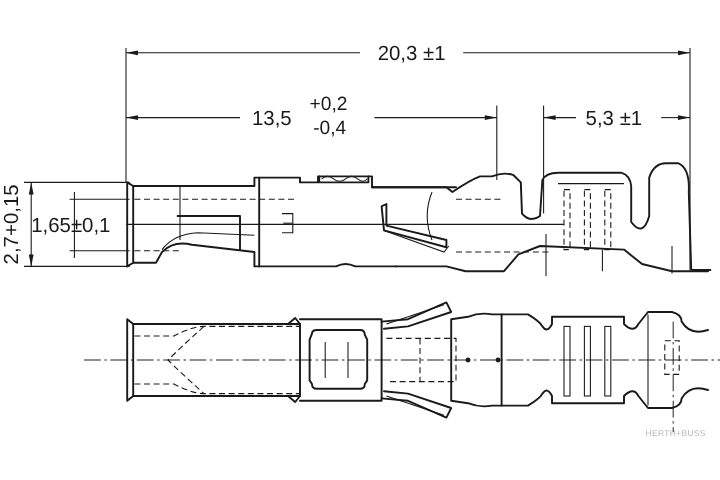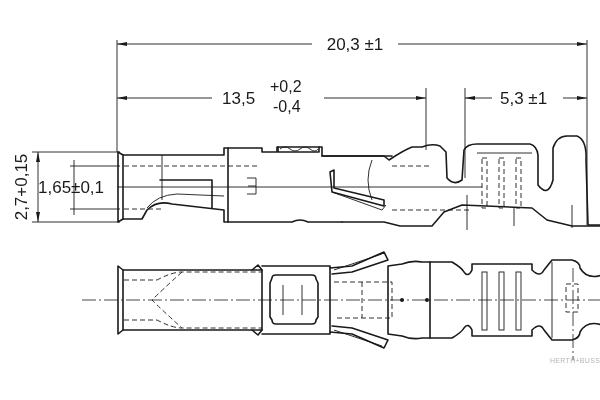--- a/index.html
+++ b/index.html
@@ -1,17 +1,17 @@
 <!DOCTYPE html>
 <html><head>
 <meta charset="utf-8">
 <style>
   html, body { margin: 0; padding: 0; background: #ffffff; }
   body { width: 600px; height: 400px; overflow: hidden; position: relative; }
-  #drawing { position: absolute; left: 12px; top: 0; width: 552px; height: 400px; }
+  #drawing { position: absolute; left: 0; top: 0; width: 552px; height: 400px; }
   svg { display: block; }
   .dimtext { font-family: "Liberation Sans", sans-serif; font-size: 17px; fill: #1a1a1a; }
   .dimtext-sm { font-family: "Liberation Sans", sans-serif; font-size: 16px; fill: #1a1a1a; }
   .watermark { font-family: "Liberation Sans", sans-serif; font-size: 7px; fill: #b5b5b5; letter-spacing: 0.3px; }
   .ol { fill: none; stroke: #1a1a1a; stroke-width: 1.6; stroke-linejoin: round; stroke-linecap: round; }
   .thin { fill: none; stroke: #1a1a1a; stroke-width: 0.9; }
   .dash { fill: none; stroke: #1a1a1a; stroke-width: 0.9; stroke-dasharray: 5 3; }
   .center { fill: none; stroke: #1a1a1a; stroke-width: 0.8; stroke-dasharray: 14 3 2 3; }
   .dim { fill: none; stroke: #1a1a1a; stroke-width: 0.9; }
   .arrow { fill: #1a1a1a; stroke: none; }

